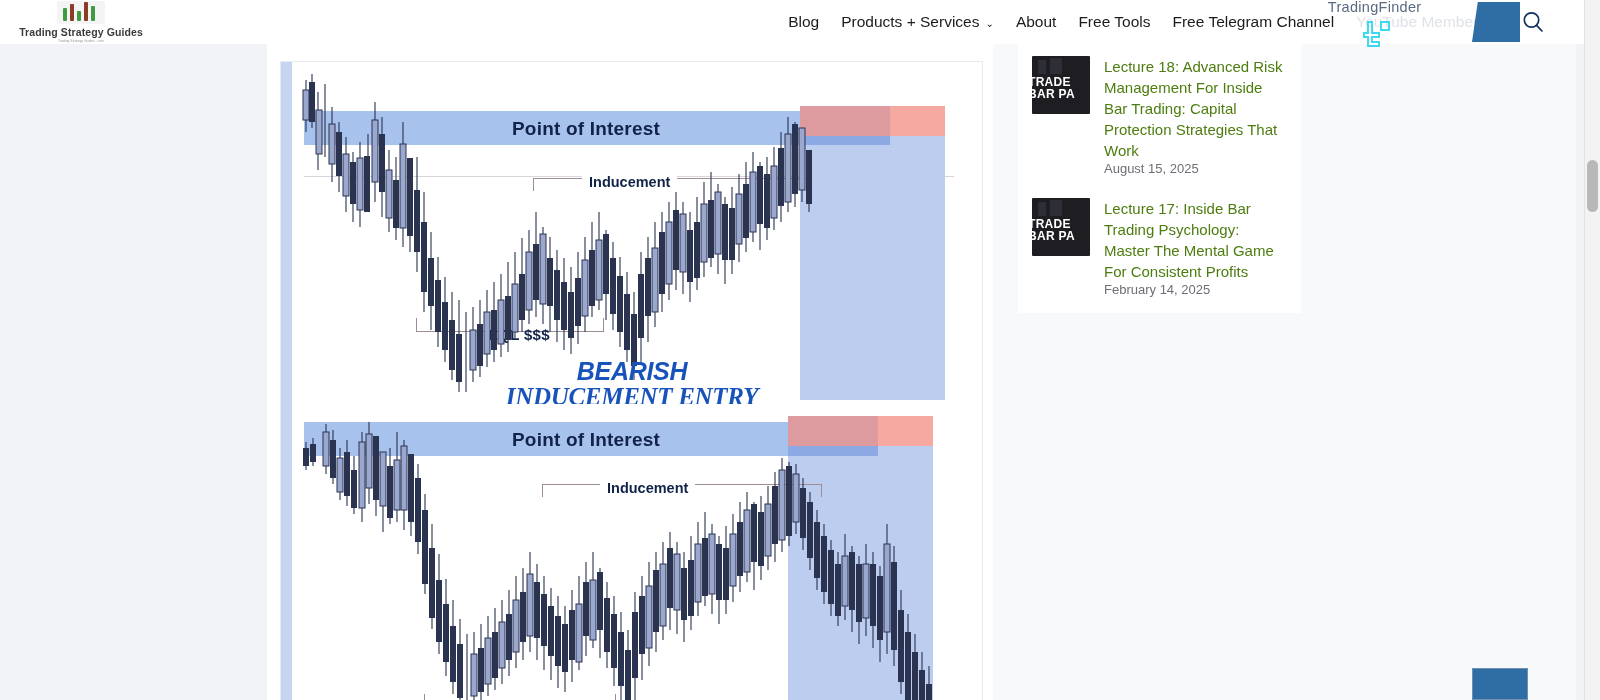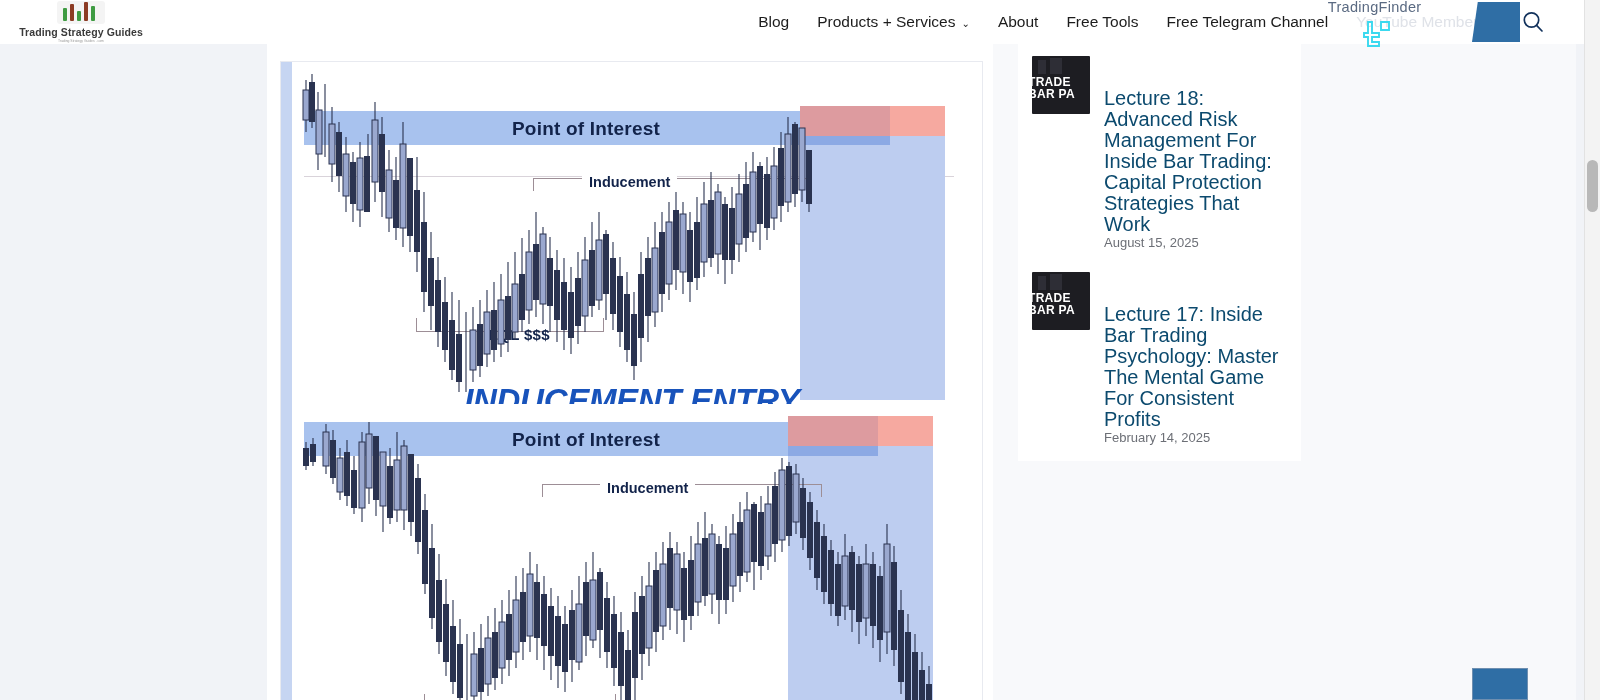--- a/index.html
+++ b/index.html
@@ -30,21 +30,21 @@
   .lm4{ left:27px; height:19px; background:#8c3b24; }
   .lm5{ left:34px; height:15px; background:#3f9b42; bottom:5px; }
   .logo-text{
     font-size:10.5px; font-weight:700; color:#3a3a3a; letter-spacing:.1px;
     margin-top:2px; white-space:nowrap;
   }
   .logo-sub{ font-size:3.4px; color:#9a9a9a; white-space:nowrap; margin-top:1px; }
 
   .nav{
     position:absolute; right:90px; top:0; height:44px;
-    display:flex; gap:28px;
+    display:flex; gap:22px;
   }
   .nav-item{
     font-size:15.5px; color:#1c1c1c; white-space:nowrap;
     display:flex; align-items:center; gap:6px; cursor:pointer;
   }
   .caret{ font-size:10px; color:#1c1c1c; transform:translateY(1px); }
   .nav-item.faded{ color:#dfe2e8; }
 
   .search-btn{
     position:absolute; right:30px; top:9px; width:26px; height:26px; cursor:pointer;
@@ -101,21 +101,21 @@
     position:absolute; left:-4px; color:#ffffff; font-weight:800;
     font-size:12px; letter-spacing:.3px; white-space:nowrap;
   }
   .thumb .tl1{ top:19px; }
   .thumb .tl2{ top:31px; }
   .thumb .bar{ position:absolute; background:#2e2e36; }
   .thumb .b1{ left:6px; top:4px; width:8px; height:14px; }
   .thumb .b2{ left:18px; top:2px; width:12px; height:16px; }
   .a-body{ flex:1; min-width:0; }
   .a-title{
-    font-size:20px; line-height:21px; color:#0c4a6e; font-weight:400;margin-top:32px;
+    font-size:15px; line-height:21px; color:#4d7c0f; font-weight:400;
   }
   .a-date{ font-size:13px; color:#6c6f76; }
 
   
   .figure{
     position:absolute; left:13px; top:17px; width:703px; height:700px;
     background:#ffffff; border:1px solid #e8eaf0; overflow:hidden;
   }
   .fig-inner{ position:absolute; inset:0; }
   .side-band{
@@ -155,21 +155,21 @@
   .zone-stop{   position:absolute; background:#f6a9a0; }
   .zone-stop-inner{ position:absolute; background:#dd9b9f; }
   .zone-poi-over{ position:absolute; background:#8ca9e4; }
 
   .headline{
     position:absolute; text-align:center; line-height:1.04;
     font-weight:800; font-style:italic; color:#1853bb;
     letter-spacing:-.3px; white-space:nowrap;
   }
   .hl1{ font-size:25px; }
-  .hl2{ font-size:33px; }
+  .hl2{ font-size:25px;font-family:Liberation Serif, serif; }
 
   svg.candles{ position:absolute; left:0; top:0; }
 
   
   .scrollbar-track{
     position:absolute; right:0; top:0; width:16px; height:700px;
     background:#f3f3f3; border-left:1px solid #e2e2e2; z-index:70;
   }
   .scrollbar-thumb{
     position:absolute; right:2px; top:160px; width:11px; height:52px;
@@ -335,20 +335,21 @@
               <rect x="437" y="146" width="6" height="52"></rect>
                 <rect x="451" y="122" width="6" height="54"></rect>
               <rect x="465" y="104" width="6" height="58"></rect>
                 <rect x="472" y="112" width="6" height="54"></rect>
               <rect x="486" y="86" width="6" height="58"></rect>
                 <rect x="500" y="62" width="6" height="70"></rect>
               <rect x="514" y="88" width="6" height="54"></rect>
             </g>
           </svg>
 
+          <div class="headline hl1" style="left:200px; top:296px; width:280px;">BEARISH</div>
           <div class="headline hl2" style="left:140px; top:322px; width:400px;">INDUCEMENT ENTRY</div>
         </div>
 
         <div class="panel p2">
 
           <div class="poi-band" style="left:12px; top:18px; width:586px;"></div>
           <div class="poi-label" style="left:220px; top:25px;">Point of Interest</div>
 
           <div class="zone-target" style="left:496px; top:12px; width:145px; height:346px;"></div>
           <div class="zone-stop" style="left:496px; top:12px; width:145px; height:30px;"></div>

